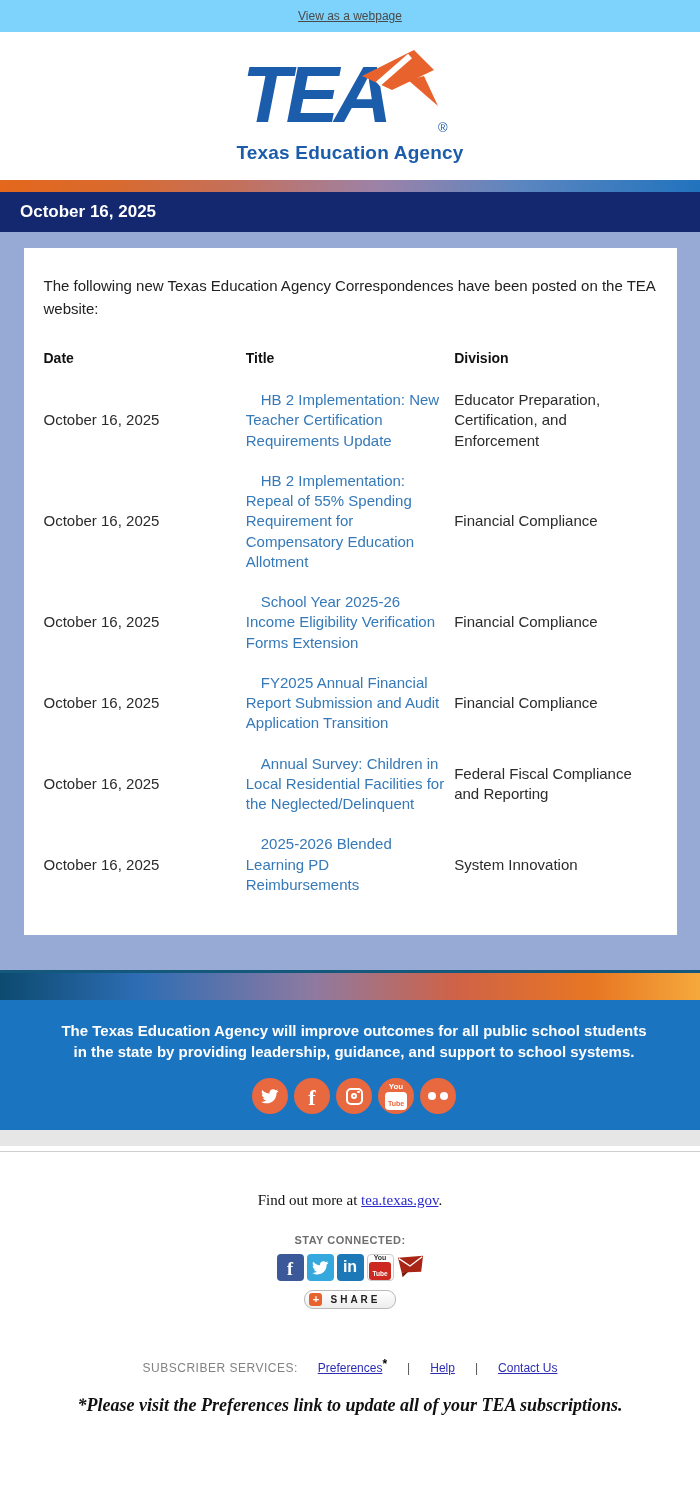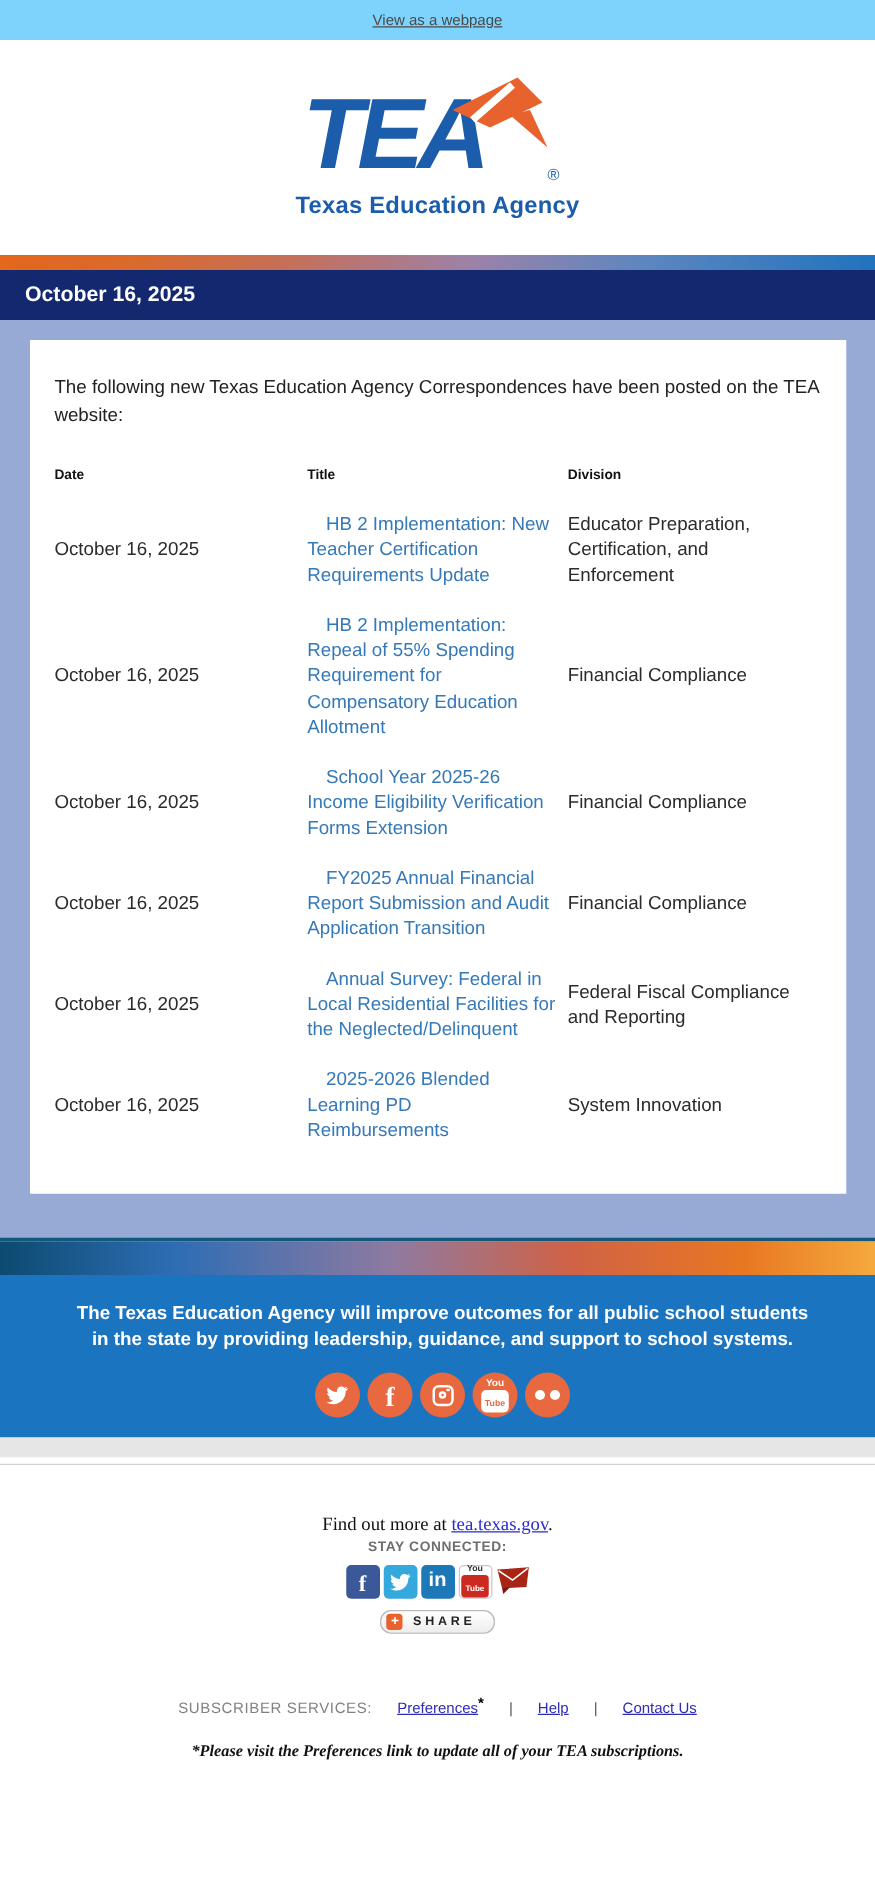--- a/index.html
+++ b/index.html
@@ -8,38 +8,38 @@
     width: 700px;
     font-family: "Liberation Sans", sans-serif;
     color: #333;
   }
 
   
   .topbar { background: #7dd3fc; height: 32px; display: flex; align-items: center; justify-content: center; }
   .topbar a { color: #4a4a4a; font-size: 12px; text-decoration: underline; cursor: pointer; }
 
   
-  .logo-area { background: #fff; height: 172px; display: flex; flex-direction: column; align-items: center; justify-content: center; }
+  .logo-area { background: #fff; height: 148px; display: flex; flex-direction: column; align-items: center; justify-content: center; }
   .logo-sub { color: #1b5cab; font-weight: bold; font-size: 19px; margin-top: 2px; letter-spacing: 0.2px; }
 
   
   .grad-top { height: 12px; background: linear-gradient(90deg, #e4671c 0%, #d96a2e 16%, #c4705c 34%, #9c82a8 54%, #5c86c0 74%, #2173bd 100%); }
   .grad-bottom { height: 30px; border-top: 3px solid #14597c;
     background: linear-gradient(90deg, #0c4a70 0%, #2e6db4 20%, #8f7aa0 45%, #cf6247 65%, #e87722 85%, #f5a93d 100%); }
 
   
   .navy-bar { background: #13286e; height: 40px; display: flex; align-items: center; justify-content: space-between; padding: 0 20px; }
   .navy-bar span { color: #fff; font-weight: bold; font-size: 17px; }
 
   
   .body-wrap { background: #97aad6; padding: 16px 0 35px 0; }
   .card { background: #fff; width: 653px; margin: 0 auto; padding: 27px 20px 30px 20px; }
   .intro { font-size: 15px; line-height: 1.5; color: #222; margin-bottom: 30px; }
   table.corr { width: 100%; border-collapse: collapse; table-layout: fixed; }
-  table.corr th { text-align: left; font-size: 11px; color: #111; padding: 0 8px 14px 0; font-weight: bold; }
+  table.corr th { text-align: left; font-size: 14px; color: #111; padding: 0 8px 14px 0; font-weight: bold; }
   table.corr td { vertical-align: middle; font-size: 15px; line-height: 1.35; padding: 10px 8px 10px 0; color: #2b2b2b; }
   table.corr a { color: #3579b8; cursor: pointer; margin-left: 15px; }
 
   
   .mission { background: #1b74c0; padding: 20px 40px 16px 48px; }
   .mission p { color: #fff; font-weight: bold; font-size: 15px; line-height: 1.4; text-align: center; max-width: 600px; margin: 0 auto; }
   .soc-row { display: flex; justify-content: center; gap: 6px; margin-top: 16px; }
   .soc-circle { width: 36px; height: 36px; border-radius: 50%; background: #e86840; display: flex; align-items: center; justify-content: center; cursor: pointer; }
   .soc-circle svg { display: block; }
   .fb-f { color: #fff; font-weight: bold; font-size: 22px; font-family: "Liberation Serif", serif; margin-top: 4px; }
@@ -54,21 +54,21 @@
   .flickr-dots i { width: 8px; height: 8px; border-radius: 50%; background: #fff; }
 
   
   .gray-strip { background: #e6e6e6; height: 16px; }
   .white-gap { height: 6px; background: #fff; border-bottom: 1px solid #cfcfcf; }
 
   
   .lower { background: #fff; padding-top: 16px; }
   .tagline { font-family: "Liberation Serif", serif; font-size: 15px; color: #111; text-align: center; line-height: 1.45; }
   .tagline a { color: #2a2ad0; text-decoration: underline; cursor: pointer; }
-  .stay { text-align: center; color: #6e6e6e; font-size: 11px; font-weight: bold; letter-spacing: 0.5px; }
+  .stay { text-align: center; margin-top: 22px; color: #6e6e6e; font-size: 11px; font-weight: bold; letter-spacing: 0.5px; }
   .mini-row { display: flex; justify-content: center; align-items: center; gap: 3px; margin-top: 8px; }
   .mini { width: 27px; height: 27px; border-radius: 4px; display: flex; align-items: center; justify-content: center; cursor: pointer; }
   .mini-fb { background: #3b5998; }
   .mini-fb span { color: #fff; font-weight: bold; font-size: 18px; font-family: "Liberation Serif", serif; margin-top: 5px; }
   .mini-tw { background: #35a8dd; }
   .mini-li { background: #1d78b7; }
   .mini-li span { color: #fff; font-weight: bold; font-size: 16px; }
   .mini-yt { background: #fff; border: 1px solid #c9c9c9; flex-direction: column; line-height: 1; }
   .mini-yt .yt2-top { color: #333; font-size: 7px; font-weight: bold; }
   .mini-yt .yt2-badge { background: #cc2a20; border-radius: 3px; padding: 1px 3px; margin-top: 1px; }
@@ -79,21 +79,21 @@
   .share-plus { width: 13px; height: 13px; background: #e8622d; border-radius: 3px; color: #fff; font-size: 11px; font-weight: bold;
     display: flex; align-items: center; justify-content: center; }
   .share-label { font-size: 10px; letter-spacing: 3px; color: #222; font-weight: bold; }
 
   .subs-row { display: flex; justify-content: center; align-items: flex-end; gap: 20px; margin-top: 52px; font-size: 12px; }
   .subs-label { color: #828282; letter-spacing: 0.5px; }
   .subs-row a { color: #2d2db4; text-decoration: underline; cursor: pointer; }
   .subs-sep { color: #555; }
   .pref-star { color: #000; font-weight: bold; font-size: 12px; position: relative; top: -4px; text-decoration: none; }
   .note { text-align: center; margin-top: 20px; font-family: "Liberation Serif", serif; font-style: italic; font-weight: bold;
-    font-size: 13px; color: #111; }
+    font-size: 18px; color: #111; }
   .spacer { height: 105px; background: #fff; }
 </style>
 </head>
 <body>
 
 <div class="topbar">
   <a>View as a webpage</a>
 </div>
 
 <div class="logo-area">
@@ -145,21 +145,21 @@
           <td><a>School Year 2025-26 Income Eligibility Verification Forms Extension</a></td>
           <td>Financial Compliance</td>
         </tr>
         <tr>
           <td>October 16, 2025</td>
           <td><a>FY2025 Annual Financial Report Submission and Audit Application Transition</a></td>
           <td>Financial Compliance</td>
         </tr>
         <tr>
           <td>October 16, 2025</td>
-          <td><a>Annual Survey: Federal in Local Residential Facilities for the Neglected/Delinquent</a></td>
+          <td><a>Annual Survey: Children in Local Residential Facilities for the Neglected/Delinquent</a></td>
           <td>Federal Fiscal Compliance and Reporting</td>
         </tr>
         <tr>
           <td>October 16, 2025</td>
           <td><a>2025-2026 Blended Learning PD Reimbursements</a></td>
           <td>System Innovation</td>
         </tr>
       </tbody>
     </table>
   </div>

